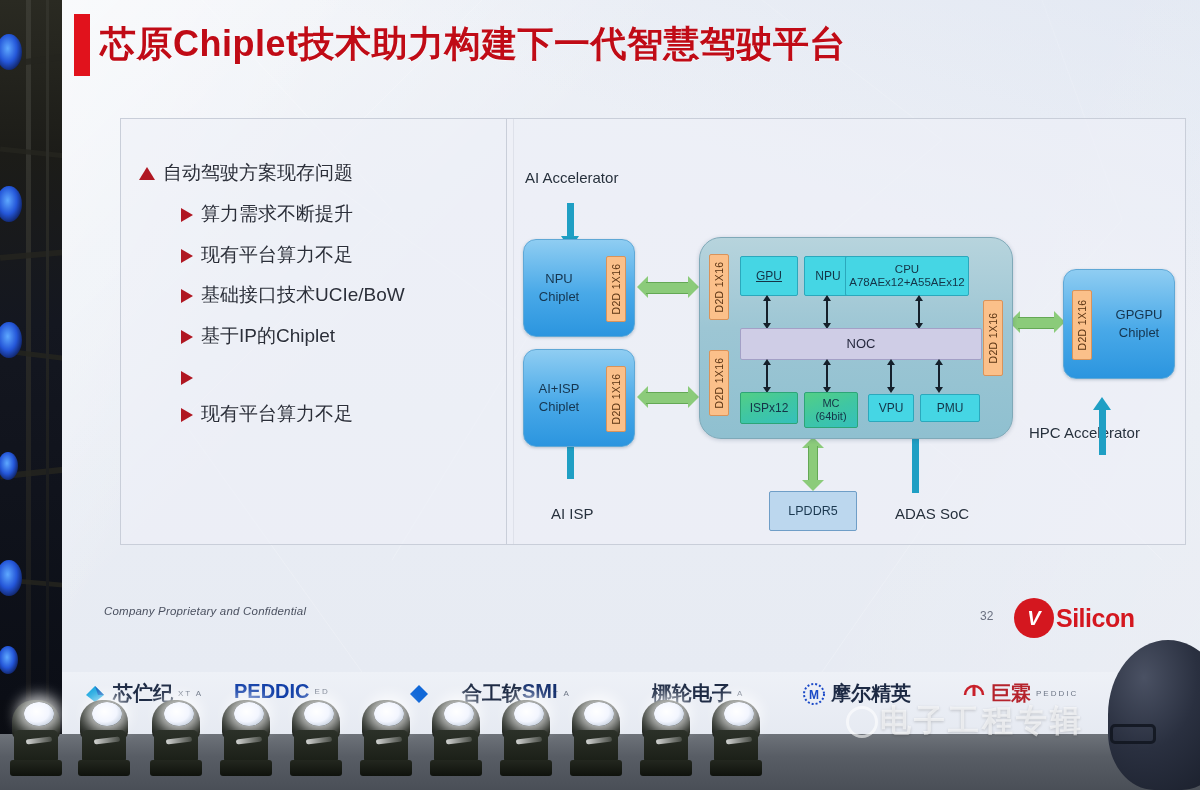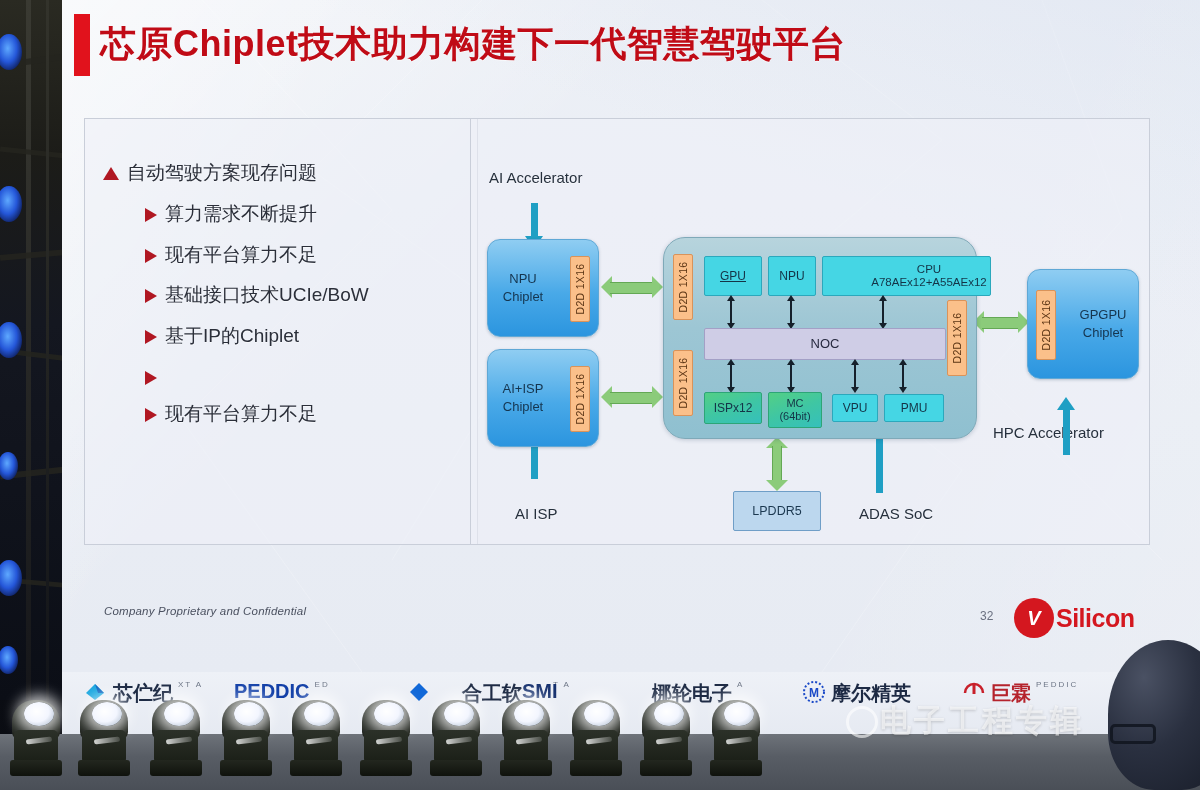--- a/index.html
+++ b/index.html
@@ -61,20 +61,21 @@
     position:absolute;left:38px;top:16px;width:900px;
     font-size:36px;font-weight:bold;color:#c00b16;
     letter-spacing:.5px;line-height:1.55;
     text-shadow:0 1px 0 rgba(255,255,255,.55);
   }
 
   .panel{
     position:absolute;
     background:rgba(238,241,247,.55);
     border:1px solid #c9ced9;
+    margin-left:36px;
   }
   #left-panel{left:22px;top:118px;width:392px;height:425px;}
   #right-panel{left:408px;top:118px;width:678px;height:425px;}
 
   
   .bullets{position:absolute;left:18px;top:42px;right:12px;}
   .bullet{display:flex;align-items:flex-start;margin-bottom:17px;}
   .bullet.lvl1{padding-left:0px;}
   .bullet.lvl2{padding-left:42px;}
   .tri{
@@ -195,21 +196,21 @@
   }
   .logo-text{font-size:25px;font-weight:bold;color:#d4171f;letter-spacing:-.5px;}
 
   
   .banner{
     position:absolute;left:62px;top:672px;width:1138px;height:62px;
     background:linear-gradient(180deg,#eef1f7 0%,#e6eaf2 100%);
     overflow:hidden;
   }
   .sponsor{
-    position:absolute;display:flex;gap:5px;
+    position:absolute;display:flex;align-items:center;gap:5px;
     font-size:20px;font-weight:bold;color:#1d2a44;white-space:nowrap;
   }
   .sp-sub{font-size:8px;font-weight:normal;color:#6d7686;letter-spacing:2px;}
   .sp-mark{width:24px;height:24px;}
 
   
   .floor{
     position:absolute;left:0;top:734px;width:1200px;height:56px;
     background:linear-gradient(180deg,#6e737a 0%,#585d65 40%,#4a4f57 100%);
   }
@@ -391,21 +392,21 @@
               </div>
             <div class="d2d" style="left:9px;top:112px;width:18px;height:64px;">
                 <span>D2D 1X16</span>
               </div>
             <div class="d2d" style="right:9px;top:62px;width:18px;height:74px;">
                 <span>D2D 1X16</span>
               </div>
 
             <div class="blk cyan" style="left:40px;top:18px;width:56px;height:38px;text-decoration:underline;">GPU</div>
             <div class="blk cyan" style="left:104px;top:18px;width:46px;height:38px;">NPU</div>
-            <div class="blk cyan" style="left:158px;top:18px;width:122px;height:38px;padding-left:45px;">
+            <div class="blk cyan" style="left:145px;top:18px;width:122px;height:38px;">
               <span style="font-size:11.5px;line-height:1.15;">CPU
 A78AEx12+A55AEx12</span>
             </div>
 
             <div class="varrow" style="left:66px;top:62px;height:24px;"></div>
             <div class="varrow" style="left:126px;top:62px;height:24px;"></div>
             <div class="varrow" style="left:218px;top:62px;height:24px;"></div>
 
             <div class="blk noc" style="left:40px;top:90px;width:240px;height:30px;">NOC</div>
 

